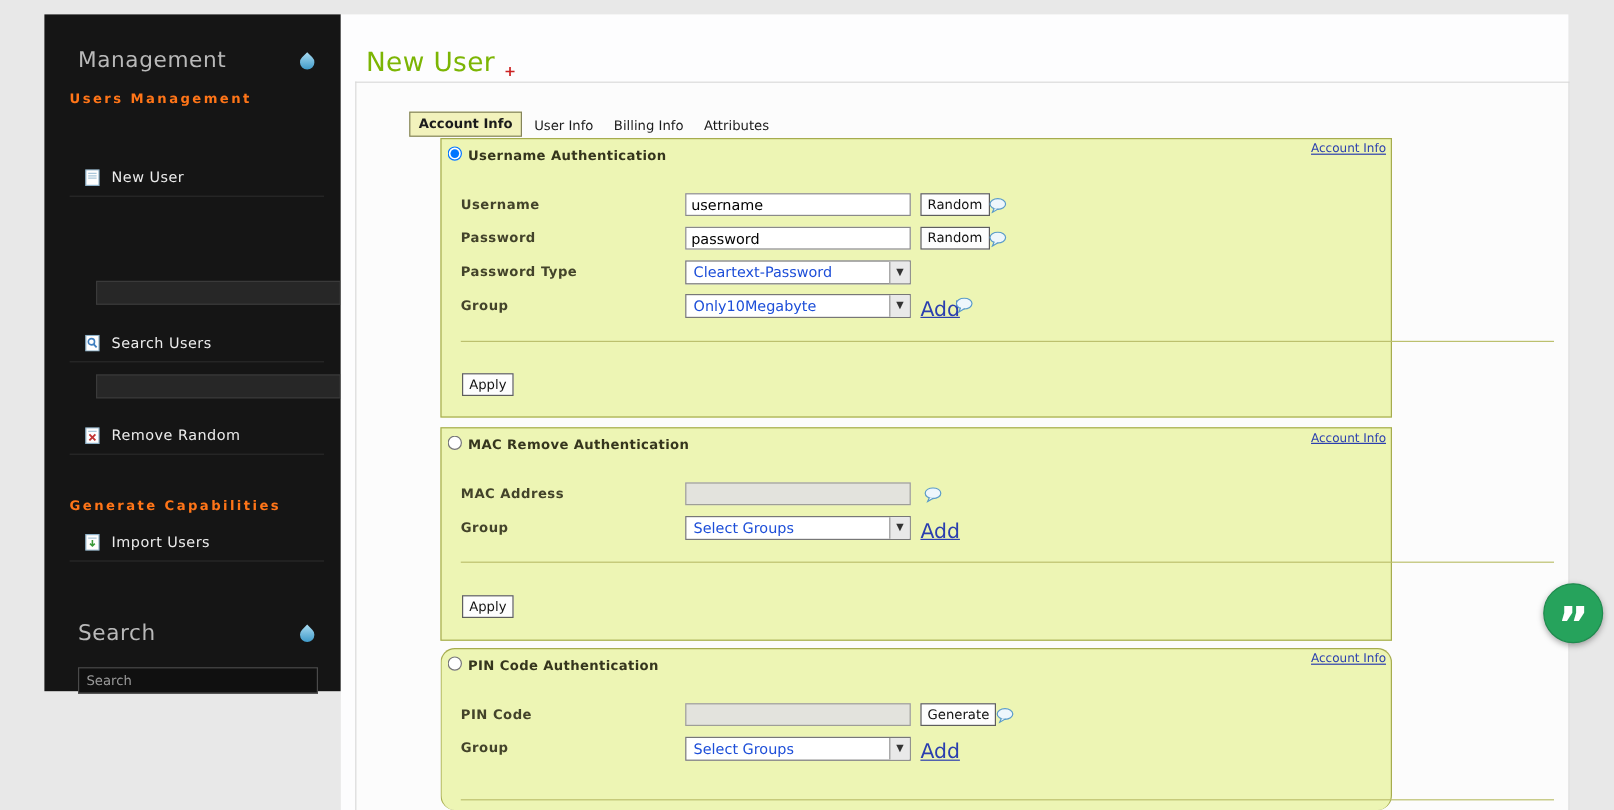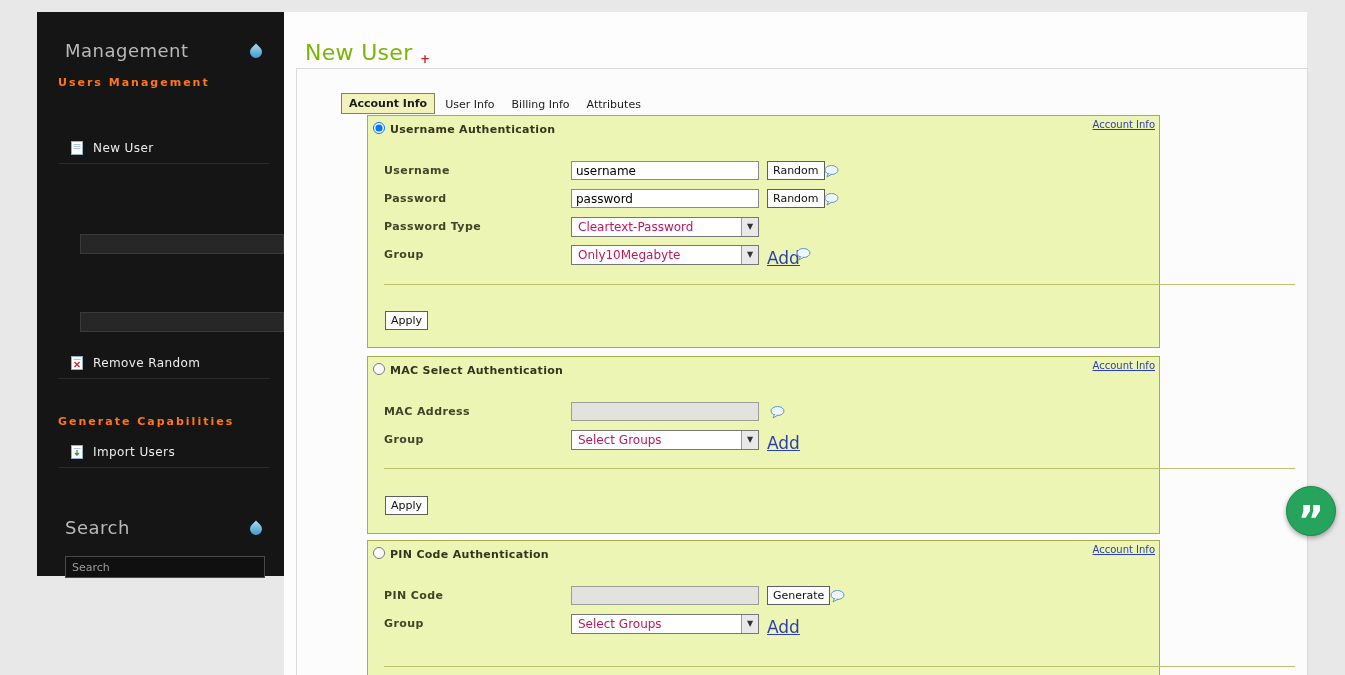--- a/index.html
+++ b/index.html
@@ -36,21 +36,21 @@
 
   
   .auth-box { position:absolute; left:330px; width:793px; background:#edf5b4; border:1px solid #a6ac4e;margin-left:37px; }
   .box-radio { position:absolute; left:5px; top:6px; width:12px; height:12px; cursor:pointer; }
   .box-title { position:absolute; left:22px; top:7px; font-size:11px; font-weight:bold; color:#35351d; letter-spacing:0.3px; }
   .corner-link { position:absolute; right:4px; top:3px; font-size:10px; color:#2b3faf; text-decoration:underline; cursor:pointer; }
   .f-label { position:absolute; left:16px; font-size:11px; font-weight:bold; color:#43432a; letter-spacing:0.4px; white-space:nowrap; }
   .f-input { position:absolute; left:203px; width:188px; height:19px; background:#fff; border:1px solid #8a8a8a; font-size:12px; padding:1px 4px; font-family:inherit; }
   .f-input.disabled { background:#e3e3dd; border-color:#9e9e98; }
   .sel { position:absolute; left:203px; width:188px; height:20px; background:#fff; border:1px solid #777; font-size:12px; cursor:pointer; }
-  .sel-text { position:absolute; left:6px; top:2px; color:#be185d; white-space:nowrap; }
+  .sel-text { position:absolute; left:6px; top:2px; color:#1d4ed8; white-space:nowrap; }
   .sel-arrow { position:absolute; right:0; top:0; width:17px; height:18px; background:#e9e9e9; border-left:1px solid #9a9a9a; font-size:8px; line-height:18px; text-align:center; color:#333; }
   .mini-btn { position:absolute; height:19px; font-size:11px; background:#fdfdfd; border:1px solid #5e5e5e; padding:0 5px; font-family:inherit; cursor:pointer; color:#111; }
   .add-link { position:absolute; font-size:17px; color:#2b3faf; text-decoration:underline; cursor:pointer; }
   .sep { position:absolute; left:16px; width:911px; border-top:1px solid #bcc06e; }
   .bubble { position:absolute; width:15px; height:13px; cursor:pointer; }
 
   
   .r1-label{top:48px}.r1-ctl{top:45px}
   .r2-label{top:76px}.r2-ctl{top:73px}
   .r3-label{top:104px}.r3-ctl{top:101px}
@@ -78,20 +78,30 @@
             <line x1="3.5" y1="3.5" x2="10.5" y2="3.5" stroke="#aac7da"></line>
             <line x1="3.5" y1="5.5" x2="10.5" y2="5.5" stroke="#aac7da"></line>
             <line x1="3.5" y1="7.5" x2="10.5" y2="7.5" stroke="#aac7da"></line>
           </svg>
         </span>
       <span class="mi-label">New User</span>
     </div>
 
     <input class="side-input" style="top: 222px;" type="text">
 
+    <div class="menu-item" style="top:258px;">
+      <span class="mi-icon">
+          <svg width="14" height="14" viewBox="0 0 14 14">
+            <rect x="1.5" y="0.5" width="11" height="13" fill="#fefefe" stroke="#8fb2c9"></rect>
+            <circle cx="6.2" cy="5.8" r="2.6" fill="none" stroke="#3f7fbf" stroke-width="1.3"></circle>
+            <line x1="8" y1="7.8" x2="10.5" y2="10.5" stroke="#3f7fbf" stroke-width="1.5"></line>
+          </svg>
+        </span>
+      <span class="mi-label">Search Users</span>
+    </div>
 
     <input class="side-input" style="top: 300px;" type="text">
 
     <div class="menu-item" style="top:335px;">
       <span class="mi-icon">
           <svg width="14" height="14" viewBox="0 0 14 14">
             <rect x="1.5" y="0.5" width="11" height="13" fill="#fefefe" stroke="#8fb2c9"></rect>
             <line x1="3.5" y1="3.5" x2="10.5" y2="3.5" stroke="#aac7da"></line>
             <line x1="4.5" y1="6" x2="9.5" y2="11" stroke="#c23333" stroke-width="1.5"></line>
             <line x1="9.5" y1="6" x2="4.5" y2="11" stroke="#c23333" stroke-width="1.5"></line>
@@ -169,42 +179,42 @@
           <ellipse cx="7.5" cy="5" rx="6.5" ry="4.5" fill="#eef6fc" stroke="#5b9cc9"></ellipse>
           <path d="M4.5 8.5 L3 12 L8 9" fill="#eef6fc" stroke="#5b9cc9"></path>
         </svg></span>
 
     <div class="sep" style="top:168px;"></div>
     <button class="mini-btn" style="left:17px; top:195px;">Apply</button>
   </div>
 
   <div class="auth-box" style="top:356px; height:178px;">
     <input class="box-radio" type="radio" name="authtype" style="">
-    <div class="box-title">MAC Select Authentication</div>
+    <div class="box-title">MAC Remove Authentication</div>
     <a class="corner-link">Account Info</a>
 
     <div class="f-label r1-label">MAC Address</div>
     <input class="f-input disabled r1-ctl" type="text" value="" style="">
     <span class="bubble" style="left:402px; top:47px;"><svg width="15" height="13" viewBox="0 0 15 13">
           <ellipse cx="7.5" cy="5" rx="6.5" ry="4.5" fill="#eef6fc" stroke="#5b9cc9"></ellipse>
           <path d="M4.5 8.5 L3 12 L8 9" fill="#eef6fc" stroke="#5b9cc9"></path>
         </svg></span>
 
     <div class="f-label r2-label">Group</div>
     <div class="sel r2-ctl">
       <span class="sel-text">Select Groups</span>
       <span class="sel-arrow">▼</span>
     </div>
     <a class="add-link" style="left:399px; top:76px;">Add</a>
 
     <div class="sep" style="top:111px;"></div>
     <button class="mini-btn" style="left:17px; top:139px;">Apply</button>
   </div>
 
-  <div class="auth-box" style="top:540px; height:135px; border-bottom:none;">
+  <div class="auth-box" style="top:540px; height:135px; border-bottom:none;border-radius:12px;">
     <input class="box-radio" type="radio" name="authtype" style="">
     <div class="box-title">PIN Code Authentication</div>
     <a class="corner-link">Account Info</a>
 
     <div class="f-label r1-label">PIN Code</div>
     <input class="f-input disabled r1-ctl" type="text" value="" style="">
     <button class="mini-btn r1-ctl" style="left:399px;">Generate</button>
     <span class="bubble" style="left:462px; top:47px;"><svg width="15" height="13" viewBox="0 0 15 13">
           <ellipse cx="7.5" cy="5" rx="6.5" ry="4.5" fill="#eef6fc" stroke="#5b9cc9"></ellipse>
           <path d="M4.5 8.5 L3 12 L8 9" fill="#eef6fc" stroke="#5b9cc9"></path>

